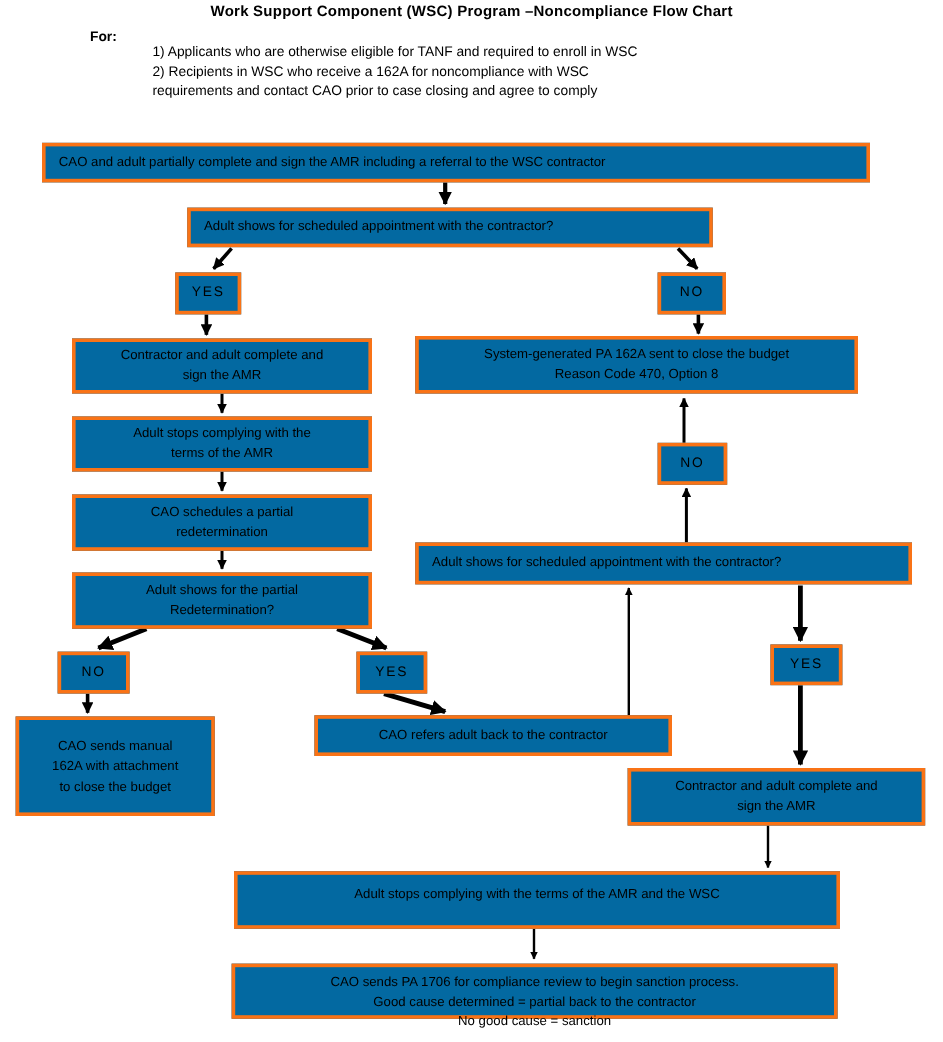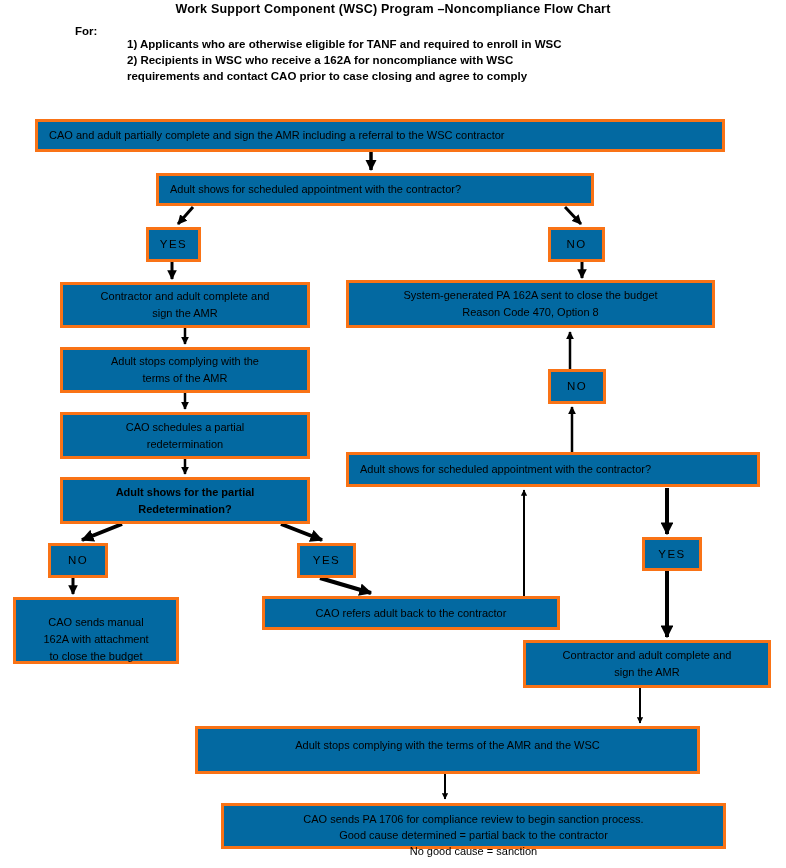--- a/index.html
+++ b/index.html
@@ -28,21 +28,21 @@
   #for-label {
     position: absolute;
     left: 75px; top: 25px;
     font-size: 11.5px;
     font-weight: bold;
   }
   #for-lines {
     position: absolute;
     left: 127px; top: 36px;
     font-size: 11.5px;
-    font-weight: bold;
+    font-weight: normal;
     line-height: 16px;
     white-space: nowrap;
   }
   .node {
     position: absolute;
     box-sizing: border-box;
     border: 3px solid #f97316;
     background: #0369a1;
     font-size: 11px;
     line-height: 15px;
@@ -142,32 +142,32 @@
     </div>
   </div>
 
   <div class="node all-center" style="left:60px; top:412px; width:250px; height:47px;">
     <div>
       <div>CAO schedules a partial</div>
       <div>redetermination</div>
     </div>
   </div>
 
-  <div class="node all-center" style="left:60px; top:477px; width:250px; height:47px;font-weight:bold;">
+  <div class="node all-center" style="left:60px; top:477px; width:250px; height:47px;">
     <div>
       <div>Adult shows for the partial</div>
       <div>Redetermination?</div>
     </div>
   </div>
 
   <div class="node tag" style="left:48px; top:543px; width:60px; height:35px;">NO</div>
 
   <div class="node tag" style="left:297px; top:543px; width:59px; height:35px;">YES</div>
 
-  <div class="node top-center" style="left:13px; top:597px; width:166px; height:67px; padding-top:14px; line-height:17px;">
+  <div class="node top-center" style="left:13px; top:597px; width:166px; height:83px; padding-top:14px; line-height:17px;">
     <div>CAO sends manual</div>
     <div>162A with attachment</div>
     <div>to close the budget</div>
   </div>
 
   <div class="node all-center" style="left:262px; top:596px; width:298px; height:34px;">CAO refers adult back to the contractor</div>
 
   <div class="node all-center" style="left:346px; top:280px; width:369px; height:48px;">
     <div>
       <div>System-generated PA 162A sent to close the budget</div>
@@ -183,19 +183,19 @@
 
   <div class="node all-center" style="left:523px; top:640px; width:248px; height:48px;">
     <div>
       <div>Contractor and adult complete and</div>
       <div>sign the AMR</div>
     </div>
   </div>
 
   <div class="node top-center" style="left:195px; top:726px; width:505px; height:48px; padding-top:8px;">Adult stops complying with the terms of the AMR and the WSC</div>
 
-  <div class="node top-center" style="left:193px; top:803px; width:505px; height:46px; padding-top:5px;margin-left:28px;">
+  <div class="node top-center" style="left:193px; top:803px; width:505px; height:46px; padding-top:5px;">
     <div>CAO sends PA 1706 for compliance review to begin sanction process.</div>
     <div>Good cause determined = partial back to the contractor</div>
     <div>No good cause = sanction</div>
   </div>
 
 </div>
 
 </body></html>

